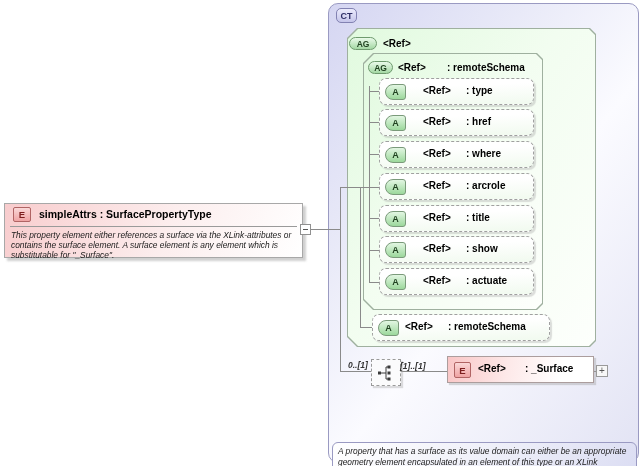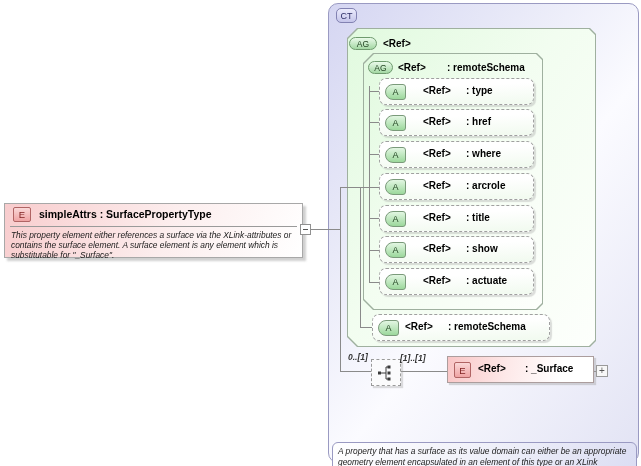--- a/index.html
+++ b/index.html
@@ -8,21 +8,21 @@
     font-family:"Liberation Sans", sans-serif;overflow:hidden;
   }
   
   .ln{position:absolute;background:#8a8a8a;z-index:2;}
   .lnh{height:1px;}
   .lnv{width:1px;}
 
   
   .badge{
     position:absolute;box-sizing:border-box;display:flex;align-items:center;justify-content:center;
-    font-weight:normal;z-index:4;
+    font-weight:bold;z-index:4;
   }
   .badge-e{
     background:linear-gradient(#fad8d8,#efa3a3);border:1px solid #b06464;color:#7c1f1f;
     border-radius:2px;font-size:9.5px;
   }
   .badge-ct{
     background:linear-gradient(#ebebfc,#c5c5ea);border:1px solid #8282b2;color:#2e2e66;
     border-radius:5px;font-size:9px;
   }
   .badge-ag{
@@ -83,21 +83,21 @@
   .attrbox .nm{position:absolute;left:86px;top:6px;font-weight:bold;font-size:10px;color:#000;white-space:nowrap;}
 
   
   .seqbox{
     position:absolute;left:371px;top:359px;width:30px;height:27px;box-sizing:border-box;
     border:1px dashed #9a9a9a;background:#fbfbfc;
     box-shadow:2px 2px 1px rgba(160,160,160,0.35);z-index:3;
     display:flex;align-items:center;justify-content:center;
   }
   .card{
-    position:absolute;font-style:italic;font-weight:bold;font-size:8.5px;color:#333;z-index:4;white-space:nowrap;
+    position:absolute;font-style:italic;font-weight:bold;font-size:8.5px;color:#333;z-index:4;white-space:nowrap;margin-top:8px;
   }
 
   
   .surfbox{
     position:absolute;left:447px;top:356px;width:147px;height:27px;box-sizing:border-box;
     border:1px solid #ab9d9d;
     background:linear-gradient(100deg,#f9c6c6 0%,#fde8e8 40%,#ffffff 78%);
     box-shadow:2px 2px 1px rgba(160,160,160,0.4);z-index:3;
   }
   .surfbox .badge{left:6px;top:5px;width:17px;height:16px;}

